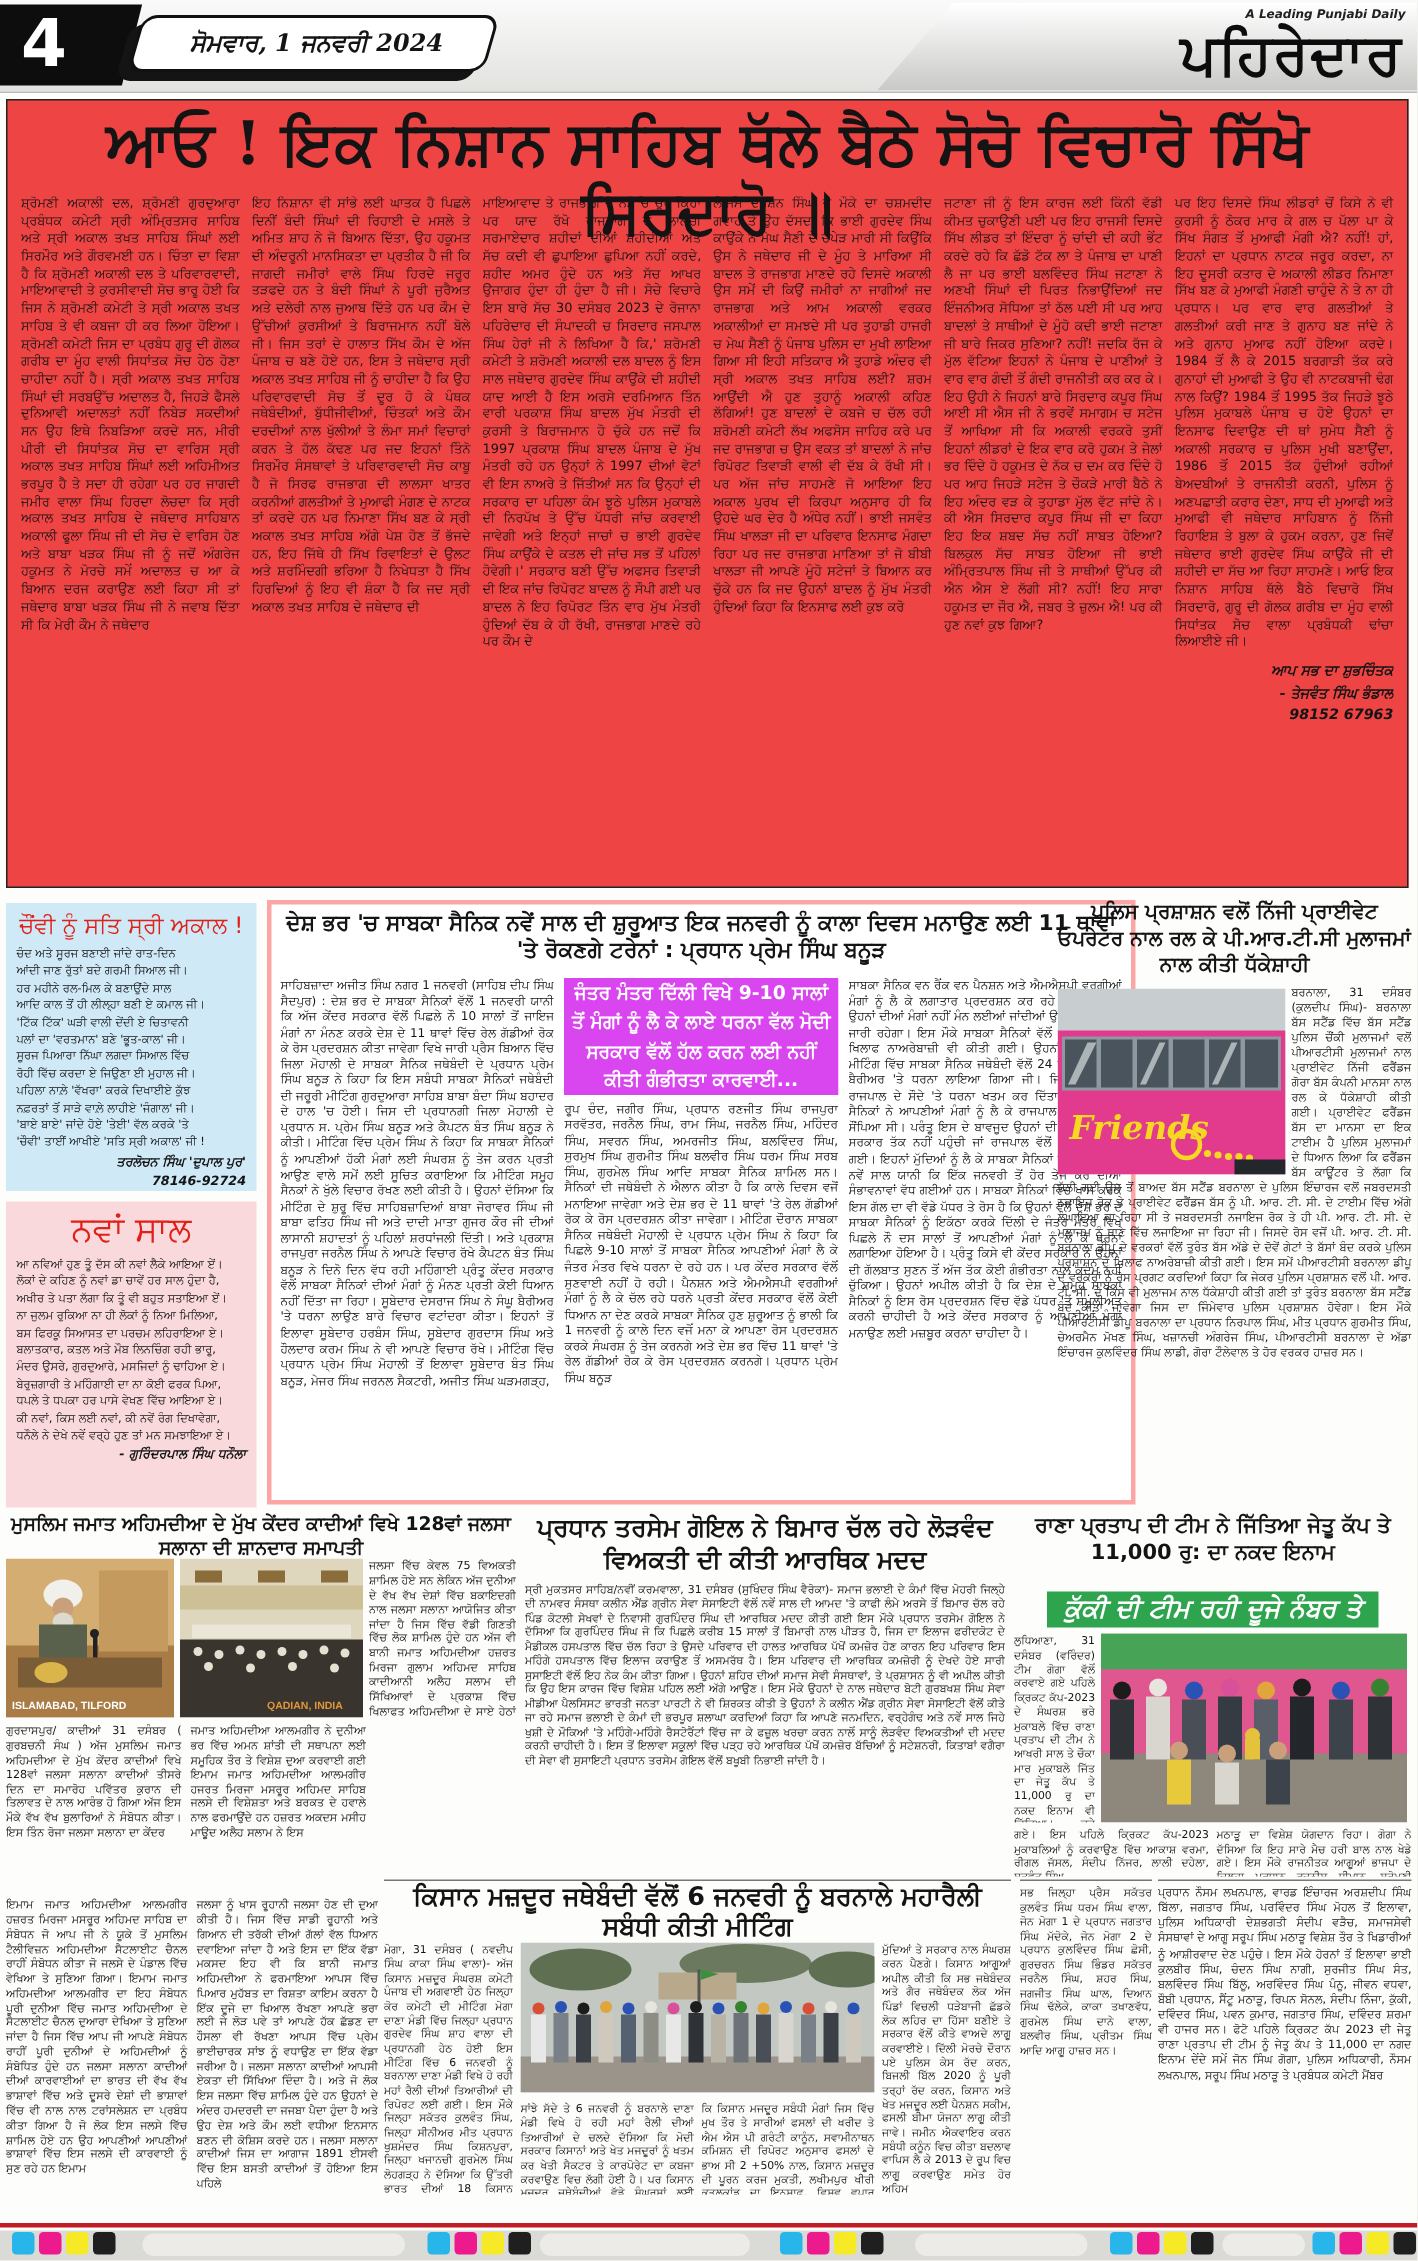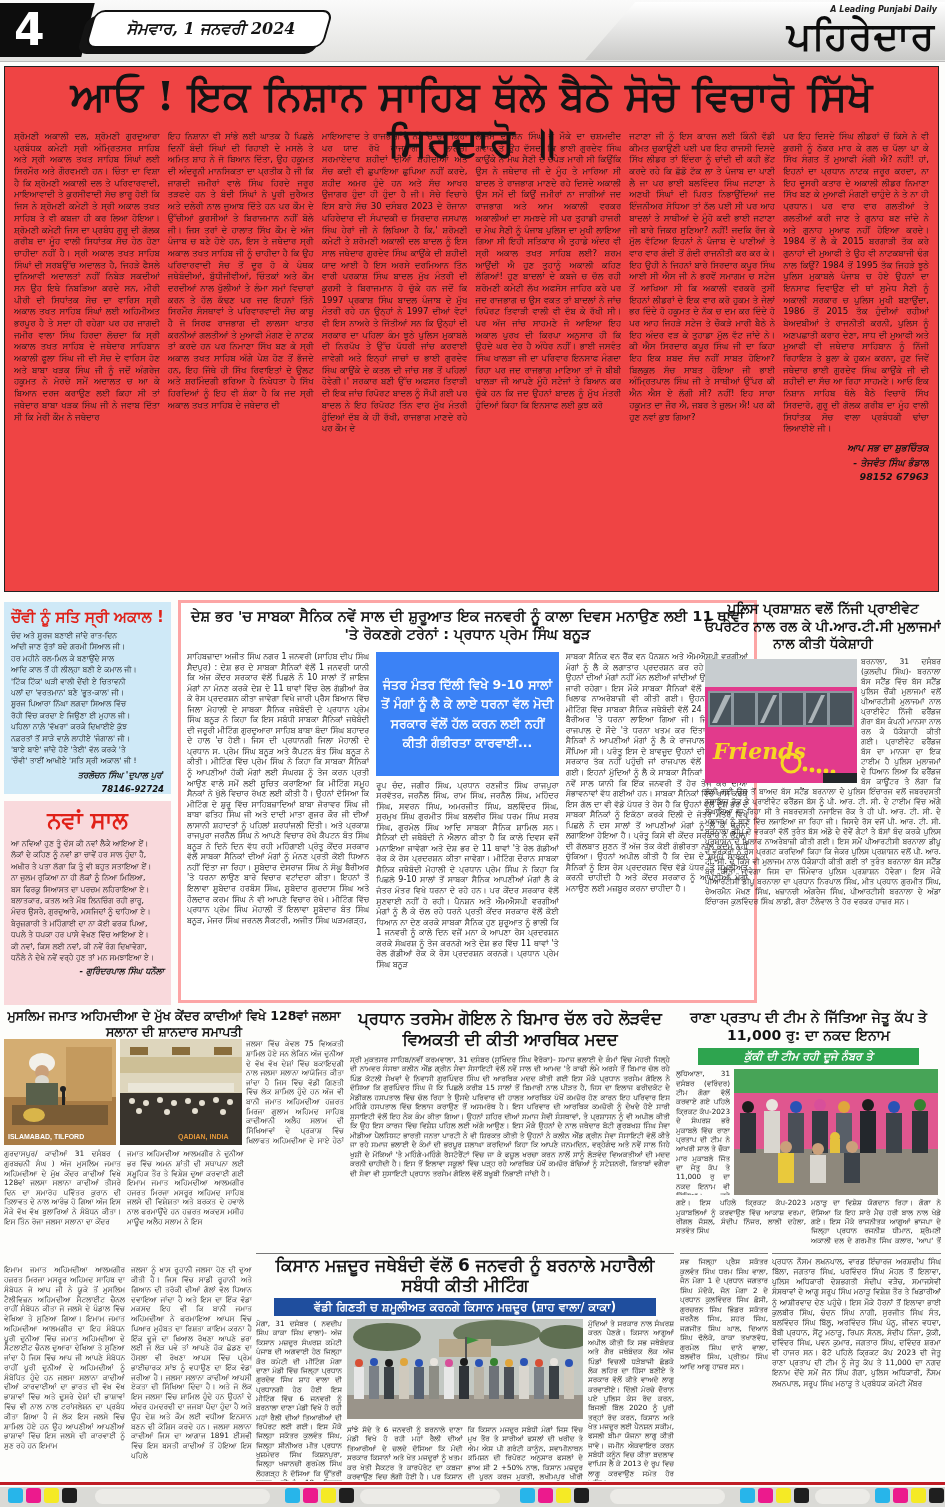--- a/index.html
+++ b/index.html
@@ -20,33 +20,33 @@
   .mast{right:10px;top:14px;font-size:38px;font-weight:bold;letter-spacing:1px;color:#0c0c0c;}
   
   .main-box{left:4px;top:66px;width:935px;height:526px;border:1.5px solid #222;background:#ef4444;}
   .main-headline{margin-top:6px;text-align:center;font-size:40px;font-weight:bold;line-height:1.15;
                  font-family:"DejaVu Serif","Liberation Serif",serif;}
   .main-cols{position:absolute;left:9px;right:9px;top:64px;bottom:6px;display:flex;gap:8px;justify-content:space-between;}
   .mcol{flex:1;font-size:8.6px;line-height:1.36;text-align:justify;overflow:hidden;}
   .sign{text-align:right;font-style:italic;font-weight:bold;font-size:9.5px;margin-top:6px;line-height:1.55;}
   
   .poem{padding:6px 7px;}
-  .poem-title{color:#e02118;font-weight:bold;text-align:center;margin-bottom:4px;}
+  .poem-title{color:#e02118;font-weight:normal;text-align:center;margin-bottom:4px;}
   .poem-body{font-size:7.6px;line-height:1.5;white-space:pre-line;text-align:left;}
   .poem-sig{text-align:right;font-weight:bold;font-style:italic;font-size:8.5px;margin-top:3px;}
   #poem-akal{left:4px;top:602px;width:167px;height:192px;background:#cfe9f7;}
   #poem-akal .poem-title{font-size:15px;}
   #poem-saal{left:4px;top:801px;width:167px;height:204px;background:#f9d9dc;}
   #poem-saal .poem-title{font-size:23px;}
   
   #exserv{left:178px;top:600px;width:579px;height:403px;border:3px solid #fca5a5;background:#fff;padding:4px 6px;}
   .ex-headline{font-size:14.5px;font-weight:bold;text-align:center;line-height:1.25;height:42px;overflow:hidden;margin-bottom:3px;}
   .ex-cols{display:flex;gap:7px;height:338px;}
   .ex-col{flex:1;font-size:8px;line-height:1.32;text-align:justify;overflow:hidden;}
-  .red-box{background:#3b82f6;color:#fff;font-weight:bold;font-size:12.5px;line-height:1.55;text-align:center;padding:23px 5px;margin-bottom:5px;}
+  .red-box{background:#d946ef;color:#fff;font-weight:bold;font-size:12.5px;line-height:1.55;text-align:center;padding:0 5px;margin-bottom:5px;}
   
   #prtc{left:705px;top:600px;width:236px;height:405px;overflow:hidden;}
   .prtc-headline{font-size:13.5px;font-weight:bold;text-align:center;line-height:1.3;margin-bottom:4px;}
   .prtc-body{font-size:7.6px;line-height:1.32;text-align:justify;}
   .bus-photo{float:left;width:152px;height:124px;margin:2px 4px 3px 0;}
   
   #ahm{left:4px;top:1008px;width:340px;height:472px;overflow:hidden;}
   .ahm-headline{font-size:12.5px;font-weight:bold;text-align:center;line-height:1.25;}
   .ahm-subhead{font-size:10px;font-weight:bold;font-style:italic;text-align:center;line-height:1.4;margin:4px 0;}
   .ahm-mid{display:flex;gap:4px;height:106px;margin-bottom:4px;}
@@ -55,22 +55,22 @@
   .ahm-two>div{flex:1;font-size:7.4px;line-height:1.3;text-align:justify;overflow:hidden;}
   .ahm-cont{display:flex;gap:6px;width:248px;height:214px;margin-top:4px;}
   .ahm-cont>div{flex:1;font-size:7.4px;line-height:1.32;text-align:justify;overflow:hidden;}
   
   #goyal{left:350px;top:1008px;width:320px;height:242px;overflow:hidden;}
   .goyal-headline{font-size:16.5px;font-weight:bold;text-align:center;line-height:1.3;margin-bottom:4px;}
   .goyal-body{font-size:7.3px;line-height:1.3;text-align:justify;}
   
   #rana{left:676px;top:1008px;width:265px;height:243px;overflow:hidden;}
   .rana-headline{font-size:14px;font-weight:bold;text-align:center;line-height:1.3;margin-bottom:3px;}
-  .rana-bar{background:#2ea44f;color:#fff;font-weight:bold;font-style:italic;font-size:11px;text-align:center;
-            padding:2px 0;margin:4px 22px 4px 22px;}
+  .rana-bar{background:#2ea44f;color:#fff;font-weight:bold;font-style:italic;font-size:17px;text-align:center;
+            padding:2px 0;margin:17px 22px 4px 22px;}
   .rana-row{display:flex;gap:4px;height:126px;}
   .rana-left{width:54px;font-size:7.2px;line-height:1.3;text-align:justify;overflow:hidden;}
   .rana-two{display:flex;gap:5px;height:46px;margin-top:3px;}
   .rana-two>div{flex:1;font-size:7.2px;line-height:1.3;text-align:justify;overflow:hidden;}
   
   #kisan{left:256px;top:1253px;width:418px;height:228px;overflow:hidden;border-top:1px solid #777;padding-top:2px;}
   .kisan-headline{font-size:17px;font-weight:bold;text-align:center;line-height:1.15;}
   .kisan-bar{background:#1f4e9e;color:#fff;font-weight:bold;font-size:11.5px;text-align:center;padding:2px 0;margin:3px 18px;}
   .kisan-row{display:flex;gap:5px;height:168px;}
   .kisan-side{width:86px;font-size:7.2px;line-height:1.3;text-align:justify;overflow:hidden;}
@@ -301,21 +301,20 @@
       </svg>
     </div>
     <div class="rana-two">
       <div>ਗਏ। ਇਸ ਪਹਿਲੇ ਕ੍ਰਿਕਟ ਕੱਪ-2023 ਮੁਕਾਬਲਿਆਂ ਨੂੰ ਕਰਵਾਉਣ ਵਿੱਚ ਆਕਾਸ਼ ਵਰਮਾ, ਰੀਗਲ ਜੱਸਲ, ਸੰਦੀਪ ਨਿੱਜਰ, ਲਾਲੀ ਦਹੇਲਾ, ਸਤਵੰਤ ਸਿੰਘ</div>
       <div>ਮਠਾੜੂ ਦਾ ਵਿਸ਼ੇਸ਼ ਯੋਗਦਾਨ ਰਿਹਾ। ਗੋਗਾ ਨੇ ਦੱਸਿਆ ਕਿ ਇਹ ਸਾਰੇ ਮੈਚ ਹਰੀ ਬਾਲ ਨਾਲ ਖੇਡੇ ਗਏ। ਇਸ ਮੌਕੇ ਰਾਜਨੀਤਕ ਆਗੂਆਂ ਭਾਜਪਾ ਦੇ ਜਿਲ੍ਹਾ ਪ੍ਰਧਾਨ ਰਜਨੀਸ਼ ਧੀਮਾਨ, ਸ਼੍ਰੋਮਣੀ ਅਕਾਲੀ ਦਲ ਦੇ ਗੁਰਮੀਤ ਸਿੰਘ ਕੁਲਾਰ, 'ਆਪ' ਤੋਂ ਬਲਰਾਜ</div>
     </div>
   </div>
 
   <div class="abs" id="kisan">
     <div class="kisan-headline">ਕਿਸਾਨ ਮਜ਼ਦੂਰ ਜਥੇਬੰਦੀ ਵੱਲੋਂ 6 ਜਨਵਰੀ ਨੂੰ ਬਰਨਾਲੇ ਮਹਾਰੈਲੀ ਸਬੰਧੀ ਕੀਤੀ ਮੀਟਿੰਗ</div>
-    <div class="kisan-bar">ਵੱਡੀ ਗਿਣਤੀ ਚ ਸ਼ਮੂਲੀਅਤ ਕਰਨਗੇ ਕਿਸਾਨ ਮਜ਼ਦੂਰ (ਸ਼ਾਹ ਵਾਲਾ/ ਕਾਕਾ)</div>
     <div class="kisan-row">
       <div class="kisan-side">ਮੋਗਾ, 31 ਦਸੰਬਰ ( ਨਵਦੀਪ ਸਿੰਘ ਕਾਕਾ ਸਿੰਘ ਵਾਲਾ)- ਅੱਜ ਕਿਸਾਨ ਮਜ਼ਦੂਰ ਸੰਘਰਸ਼ ਕਮੇਟੀ ਪੰਜਾਬ ਦੀ ਅਗਵਾਈ ਹੇਠ ਜਿਲ੍ਹਾ ਕੋਰ ਕਮੇਟੀ ਦੀ ਮੀਟਿੰਗ ਮੋਗਾ ਦਾਣਾ ਮੰਡੀ ਵਿੱਚ ਜਿਲ੍ਹਾ ਪ੍ਰਧਾਨ ਗੁਰਦੇਵ ਸਿੰਘ ਸ਼ਾਹ ਵਾਲਾ ਦੀ ਪ੍ਰਧਾਨਗੀ ਹੇਠ ਹੋਈ ਇਸ ਮੀਟਿੰਗ ਵਿੱਚ 6 ਜਨਵਰੀ ਨੂੰ ਬਰਨਾਲਾ ਦਾਣਾ ਮੰਡੀ ਵਿਖੇ ਹੋ ਰਹੀ ਮਹਾਂ ਰੈਲੀ ਦੀਆਂ ਤਿਆਰੀਆਂ ਦੀ ਰਿਪੋਰਟ ਲਈ ਗਈ। ਇਸ ਮੌਕੇ ਜਿਲ੍ਹਾ ਸਕੱਤਰ ਕੁਲਵੰਤ ਸਿੰਘ, ਜਿਲ੍ਹਾ ਸੀਨੀਅਰ ਮੀਤ ਪ੍ਰਧਾਨ ਖੁਸ਼ਮੰਦਰ ਸਿੰਘ ਕਿਸ਼ਨਪੁਰਾ, ਜਿਲ੍ਹਾ ਖਜਾਨਚੀ ਗੁਰਮੇਲ ਸਿੰਘ ਲੋਹਗੜ੍ਹ ਨੇ ਦੱਸਿਆ ਕਿ ਉੱਤਰੀ ਭਾਰਤ ਦੀਆਂ 18 ਕਿਸਾਨ ਜਥੇਬੰਦੀਆਂ ਅਤੇ ਸੰਯੁਕਤ ਕਿਸਾਨ ਮੋਰਚੇ ( ਗੈਰ-ਰਾਜਨੀਤਿਕ ) ਦੇ</div>
       <div class="kisan-midcol">
         <svg width="236" height="100" viewBox="0 0 236 100" xmlns="http://www.w3.org/2000/svg">
           <rect width="236" height="100" fill="#c3c8c3"></rect>
           <ellipse cx="40" cy="18" rx="34" ry="14" fill="#5f6f52"></ellipse>
           <ellipse cx="150" cy="14" rx="44" ry="13" fill="#6b7a5e"></ellipse>
           <ellipse cx="218" cy="18" rx="26" ry="12" fill="#5f6f52"></ellipse>
           <rect x="92" y="20" width="52" height="18" fill="#b8a98c"></rect>
           <rect y="76" width="236" height="24" fill="#9a948a"></rect>

